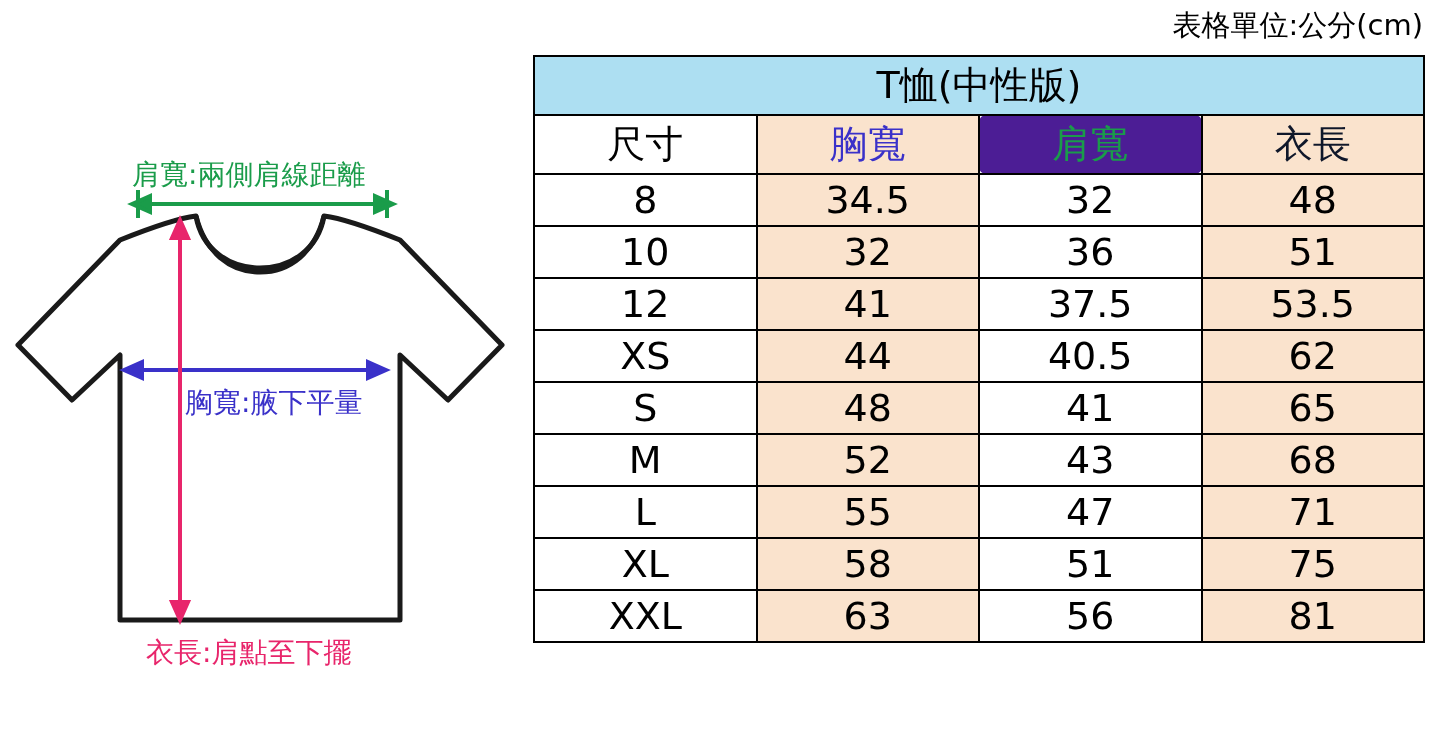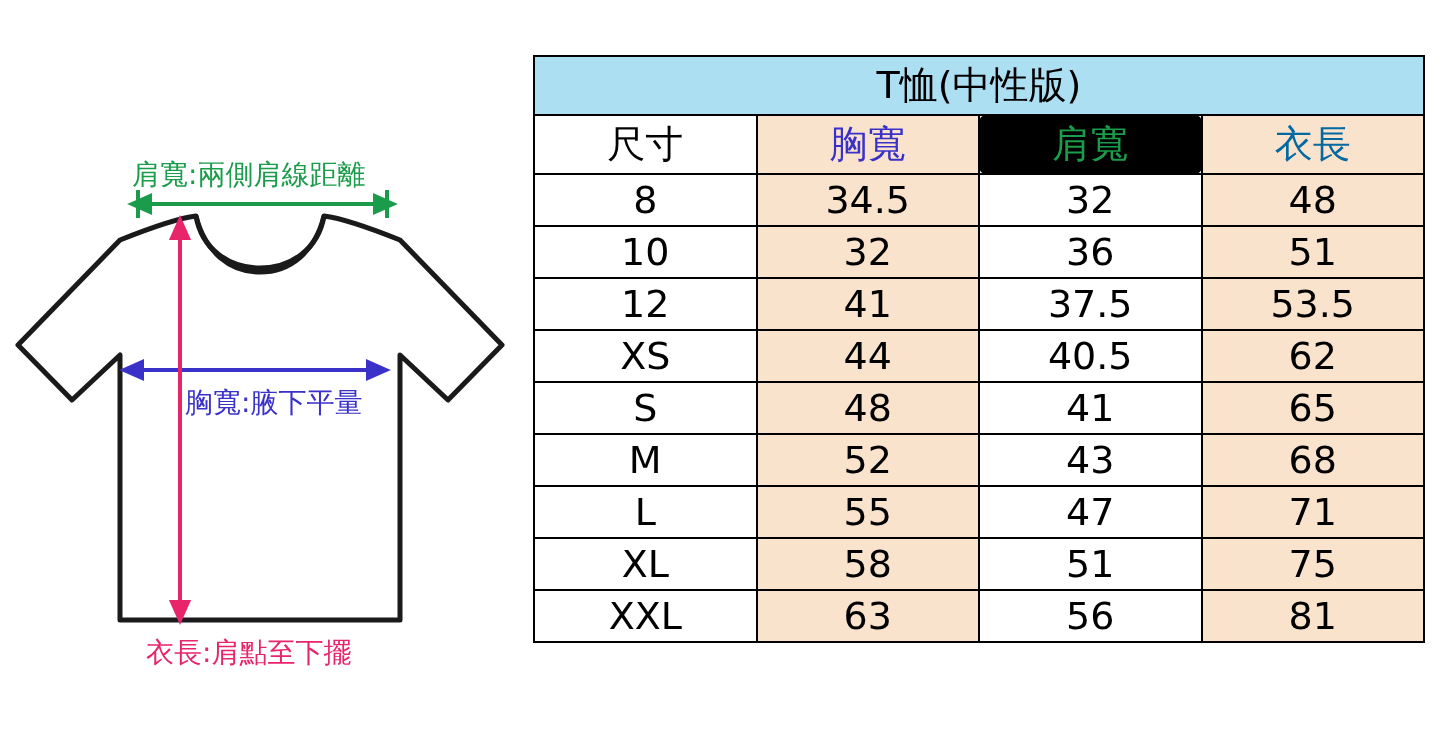--- a/index.html
+++ b/index.html
@@ -72,29 +72,29 @@
     font-size: 36px;
     height: 70px;
   }
   td.head-chest {
     background: #fae3cd;
     color: #3a31c9;
     font-size: 36px;
     height: 70px;
   }
   td.head-shoulder {
-    background: #000000;
+    background: #4c1d95;
     color: #1a9c4a;
     font-size: 36px;
     height: 70px;
     border-radius: 7px;
   }
   td.head-length {
     background: #fae3cd;
-    color: #0369a1;
+    color: #0f172a;
     font-size: 36px;
     height: 70px;
   }
   td.c-size  { background: #ffffff; }
   td.c-chest { background: #fae3cd; }
   td.c-shoulder { background: #ffffff; margin-left: 18px; }
   td.c-length { background: #fae3cd; }
 
   .lbl {
     font-family: "DejaVu Sans", sans-serif;
@@ -143,20 +143,21 @@
     <g stroke="#e8256b" stroke-width="4" fill="#e8256b">
       <line x1="180" y1="228" x2="180" y2="612"></line>
       <polygon points="180,220 172,238 188,238"></polygon>
       <polygon points="180,620 172,602 188,602"></polygon>
     </g>
     <text class="lbl" x="146" y="662" font-size="28" fill="#e8256b" font-family="DejaVu Sans, sans-serif">衣長:肩點至下擺</text>
   </svg>
 </div>
 
 <div id="table-area">
+  <div id="unit-note">表格單位:公分(cm)</div>
 
   <table class="size-table">
     <tbody>
       <tr>
         <td class="title-cell" colspan="4">T恤(中性版)</td>
       </tr>
       <tr>
         <td class="head-size">尺寸</td>
         <td class="head-chest">胸寬</td>
         <td class="head-shoulder">肩寬</td>

